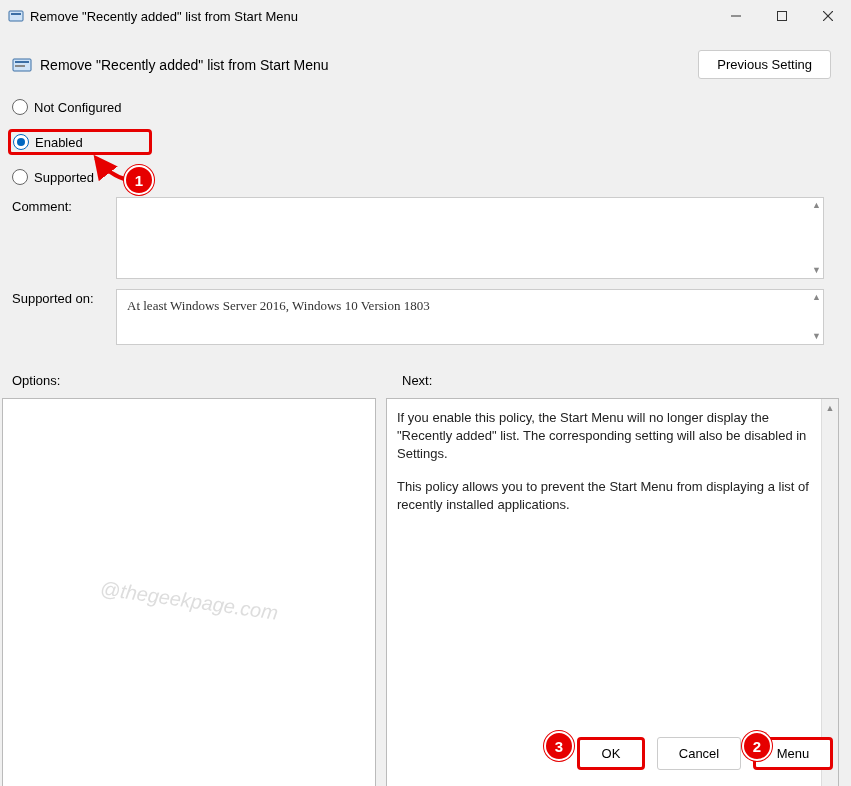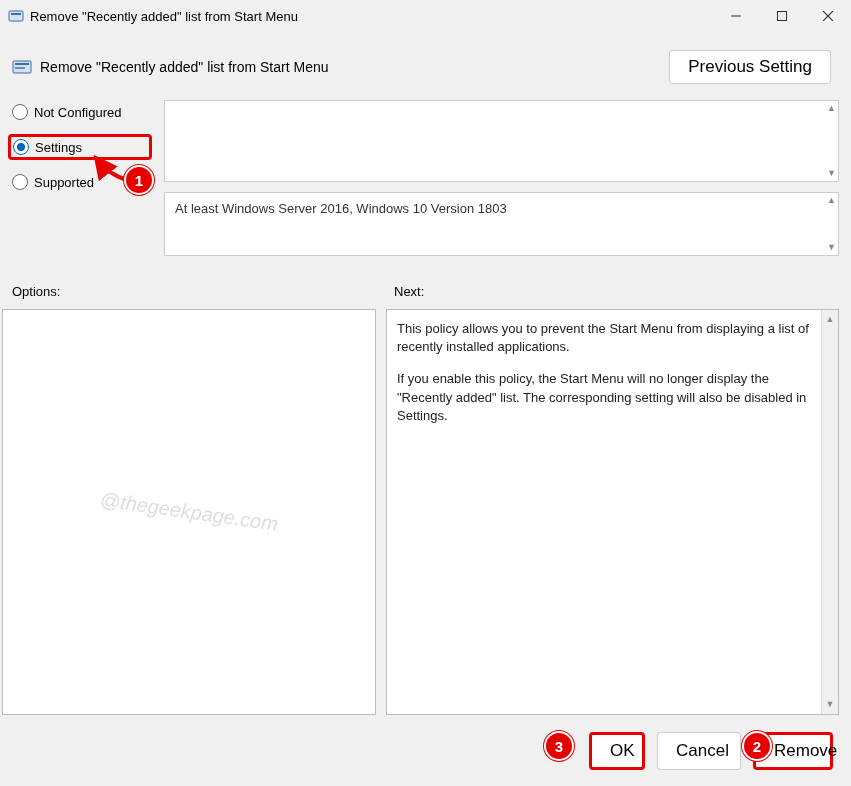--- a/index.html
+++ b/index.html
@@ -39,28 +39,29 @@
     padding: 18px 12px 12px 12px;
   }
   .header-icon { width: 20px; height: 20px; margin-right: 8px; }
   .header-title { flex: 1; font-size: 14px; }
   .nav-buttons { display: flex; gap: 8px; margin-right: 8px; }
   .std-btn {
     background: #fff;
     border: 1px solid #ccc;
     border-radius: 3px;
     padding: 6px 18px;
-    font-size: 17px;
+    font-size: 13px;
     font-family: inherit;
     cursor: default;
   }
   .config-area {
     display: flex;
-    padding: 4px 12px 0 12px;
+    padding: 4px 27px 0 12px;
     gap: 12px;
+    flex-direction: column;
   }
   .radio-col {
     width: 140px;
     display: flex;
     flex-direction: column;
     gap: 14px;
     padding-top: 4px;
   }
   .radio-item {
     display: flex;
@@ -87,31 +88,32 @@
     flex: 1;
     background: #fff;
     border: 1px solid #ccc;
     height: 82px;
     position: relative;
   }
   .supported-box {
     flex: 1;
     background: #fff;
     border: 1px solid #ccc;
-    height: 64px;
+    height: 56px;
     padding: 8px 18px 8px 10px;
     position: relative;
     color: #333;
+    font-family: Liberation Serif, serif;
   }
   .scroll-arrows { position: absolute; right: 2px; top: 0; bottom: 0; display: flex; flex-direction: column; justify-content: space-between; padding: 3px 0; }
   .scroll-arrows span { font-size: 9px; color: #888; line-height: 1; }
   .mid-labels {
     display: flex;
     padding: 28px 0 4px 12px;
-    gap: 12px;
+    gap: 20px;
   }
   .mid-labels .opt-label { width: 370px; }
   .panes {
     display: flex;
     padding: 6px 12px 0 2px;
     gap: 10px;
   }
   .options-pane, .help-pane {
     background: #fff;
     border: 1px solid #bbb;
@@ -222,39 +224,41 @@
   <div class="radio-col">
     <div class="radio-item">
       <span class="radio-circle"></span>
       <span>Not Configured</span>
     </div>
     <div class="highlight-enabled">
       <div class="radio-item">
         <span class="radio-circle sel">
             <span class="radio-dot"></span>
           </span>
-        <span>Settings</span>
+        <span>Enabled</span>
       </div>
     </div>
     <div class="radio-item">
       <span class="radio-circle"></span>
       <span>Supported</span>
     </div>
   </div>
   <div class="right-col">
     <div class="field-row">
+      <div class="field-label">Comment:</div>
       <div class="comment-box">
         <span></span>
         <div class="scroll-arrows">
             <span>▲</span>
             <span>▼</span>
           </div>
       </div>
     </div>
     <div class="field-row" style="margin-top:6px;">
+      <div class="field-label">Supported on:</div>
       <div class="supported-box">
         <span>At least Windows Server 2016, Windows 10 Version 1803</span>
         <div class="scroll-arrows">
             <span>▲</span>
             <span>▼</span>
           </div>
       </div>
     </div>
   </div>
 </div>
@@ -262,33 +266,33 @@
 <div class="mid-labels">
   <div class="opt-label">Options:</div>
   <div>Next:</div>
 </div>
 
 <div class="panes">
   <div class="options-pane">
     <div class="watermark">@thegeekpage.com</div>
   </div>
   <div class="help-pane">
+    <p>If you enable this policy, the Start Menu will no longer display the "Recently added" list.  The corresponding setting will also be disabled in Settings.</p>
     <p>This policy allows you to prevent the Start Menu from displaying a list of recently installed applications.</p>
-    <p>If you enable this policy, the Start Menu will no longer display the "Recently added" list.  The corresponding setting will also be disabled in Settings.</p>
     <div class="help-scroll">
         <span>▲</span>
         <span>▼</span>
       </div>
   </div>
 </div>
 
 <div class="footer-btns">
-  <button class="std-btn highlight-btn" style="width:56px;">OK</button>
+  <button class="std-btn highlight-btn" style="width:68px;">OK</button>
   <button class="std-btn" style="width:84px;">Cancel</button>
-  <button class="std-btn highlight-btn" style="width:80px;">Remove</button>
+  <button class="std-btn highlight-btn" style="width:80px;">Menu</button>
 </div>
 
 <div class="anno-circle" style="left:124px; top:165px;">1</div>
 <svg class="anno-arrow" style="left:90px; top:150px;" width="42" height="36">
   <defs>
       <marker id="ah1" markerWidth="6" markerHeight="6" refX="5" refY="3" orient="auto">
         <path d="M0,0 L6,3 L0,6 Z" fill="#e60000"></path>
       </marker>
     </defs>
   <path d="M38,30 Q20,26 6,8" stroke="#e60000" stroke-width="4" fill="none" marker-end="url(#ah1)"></path>

